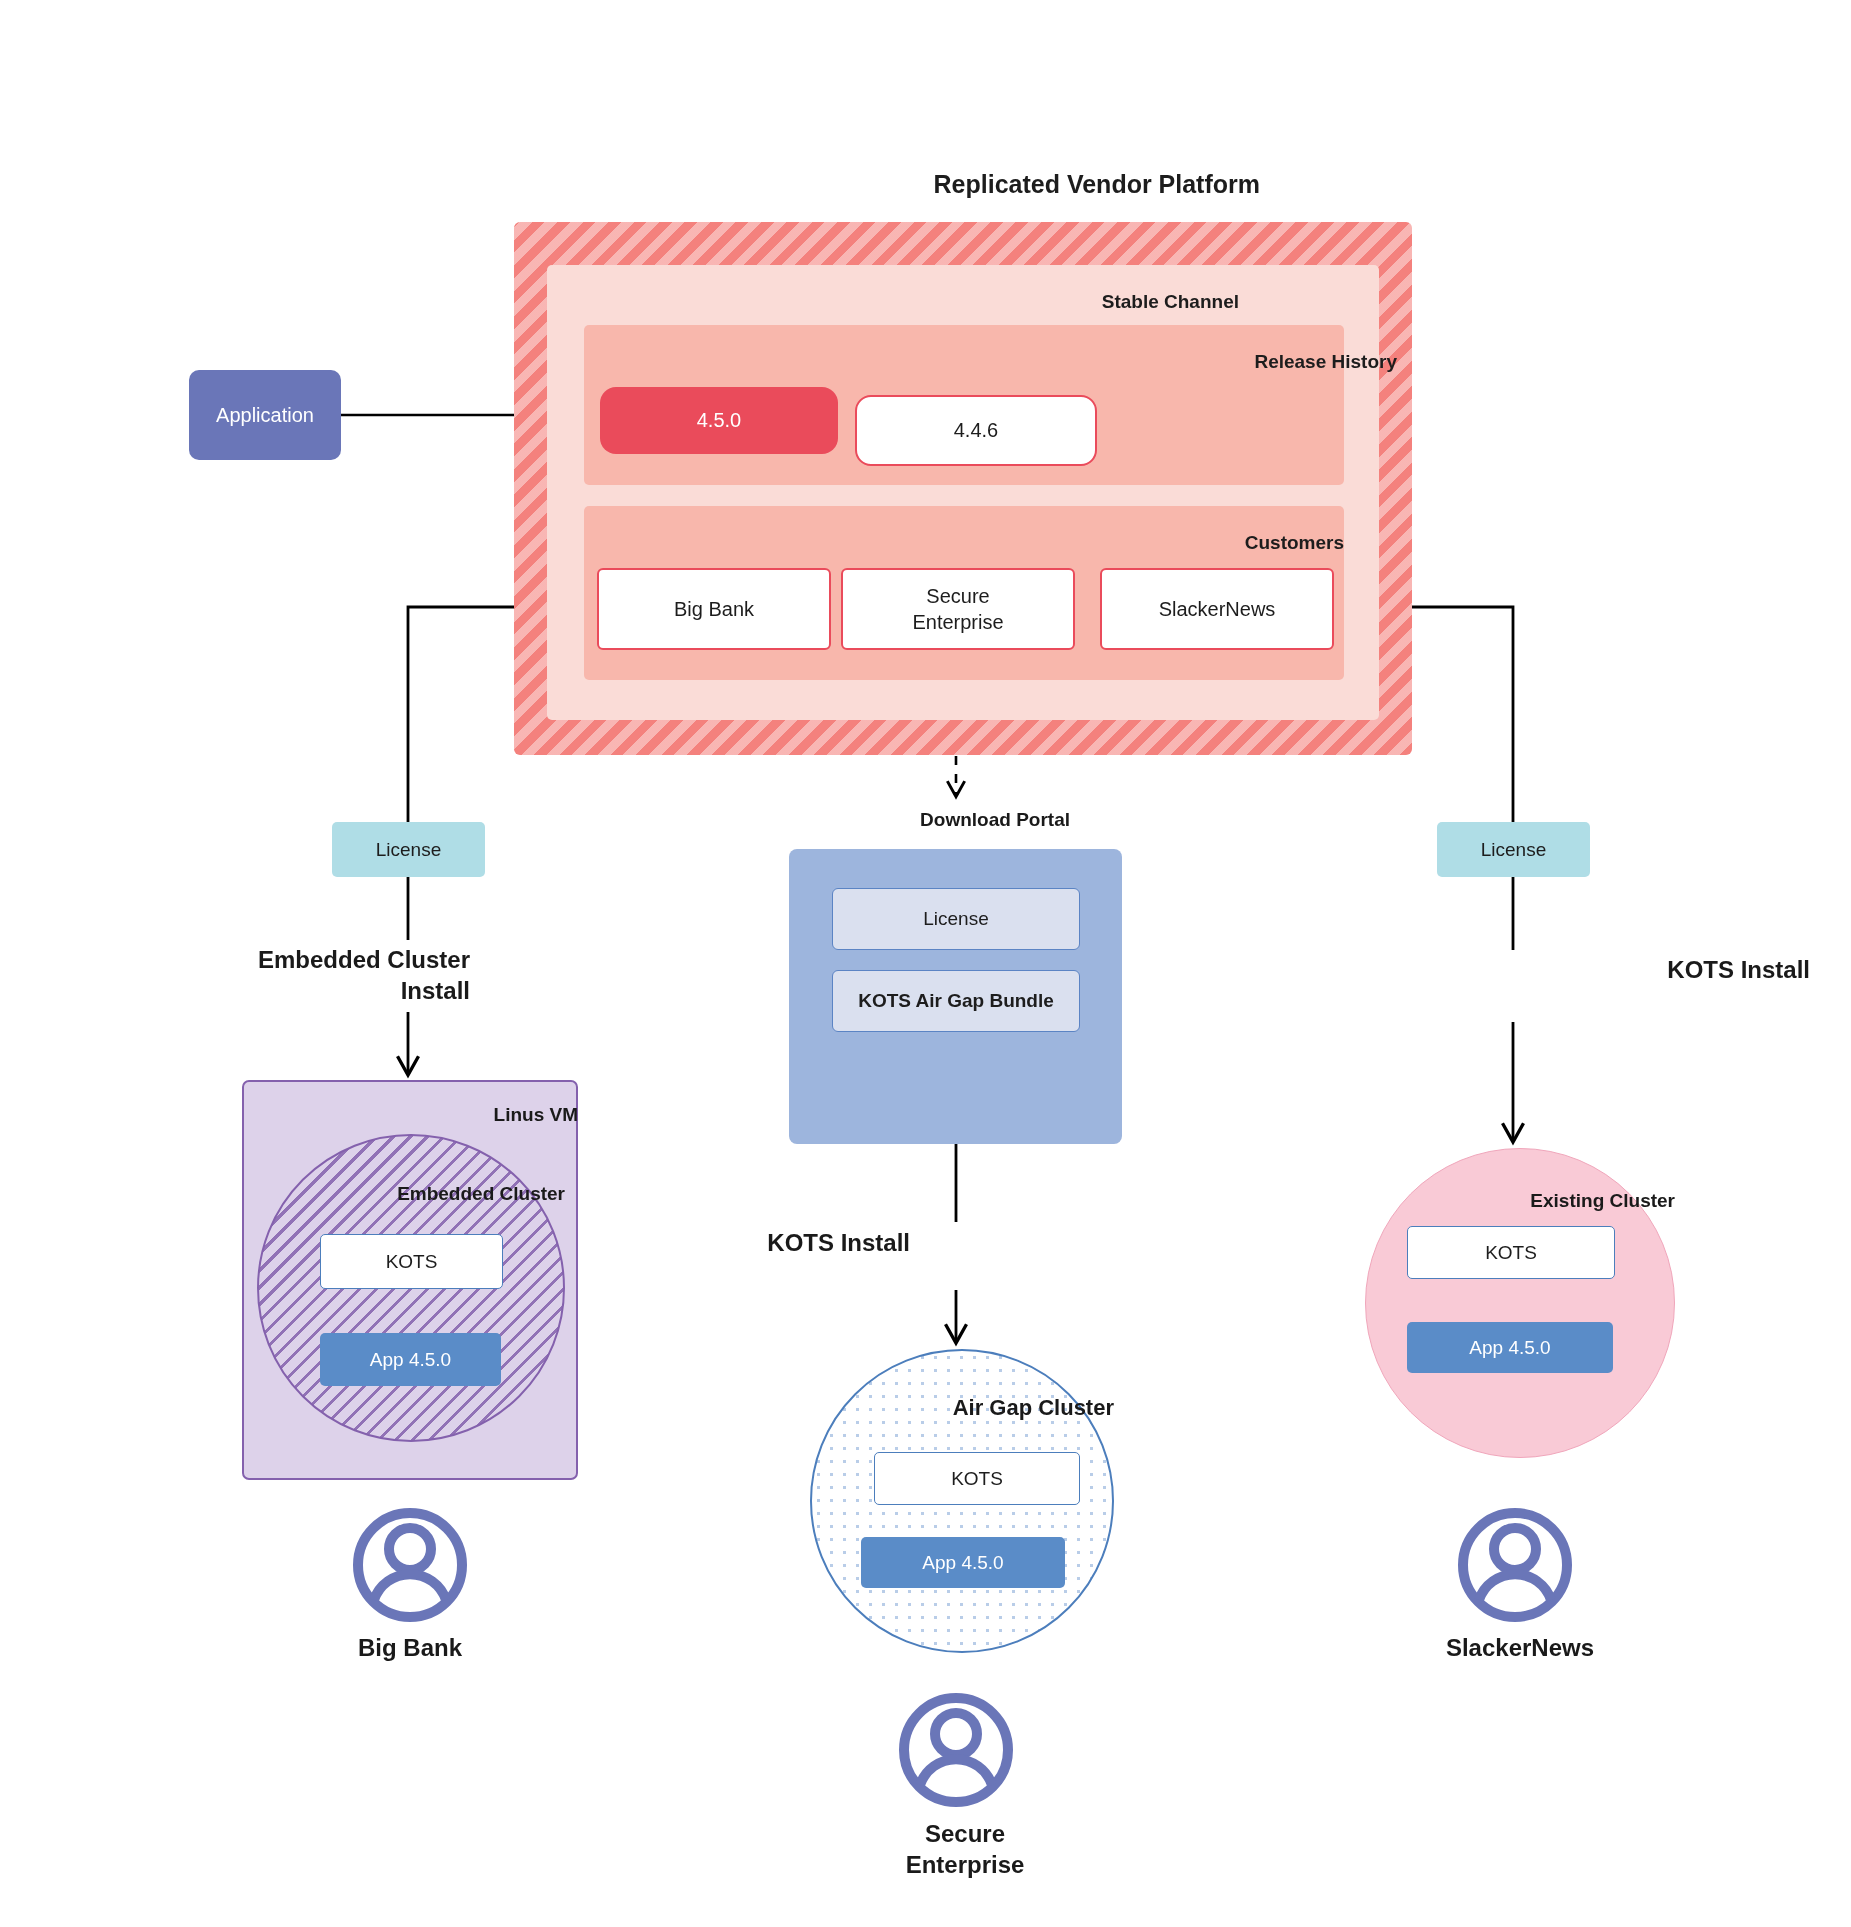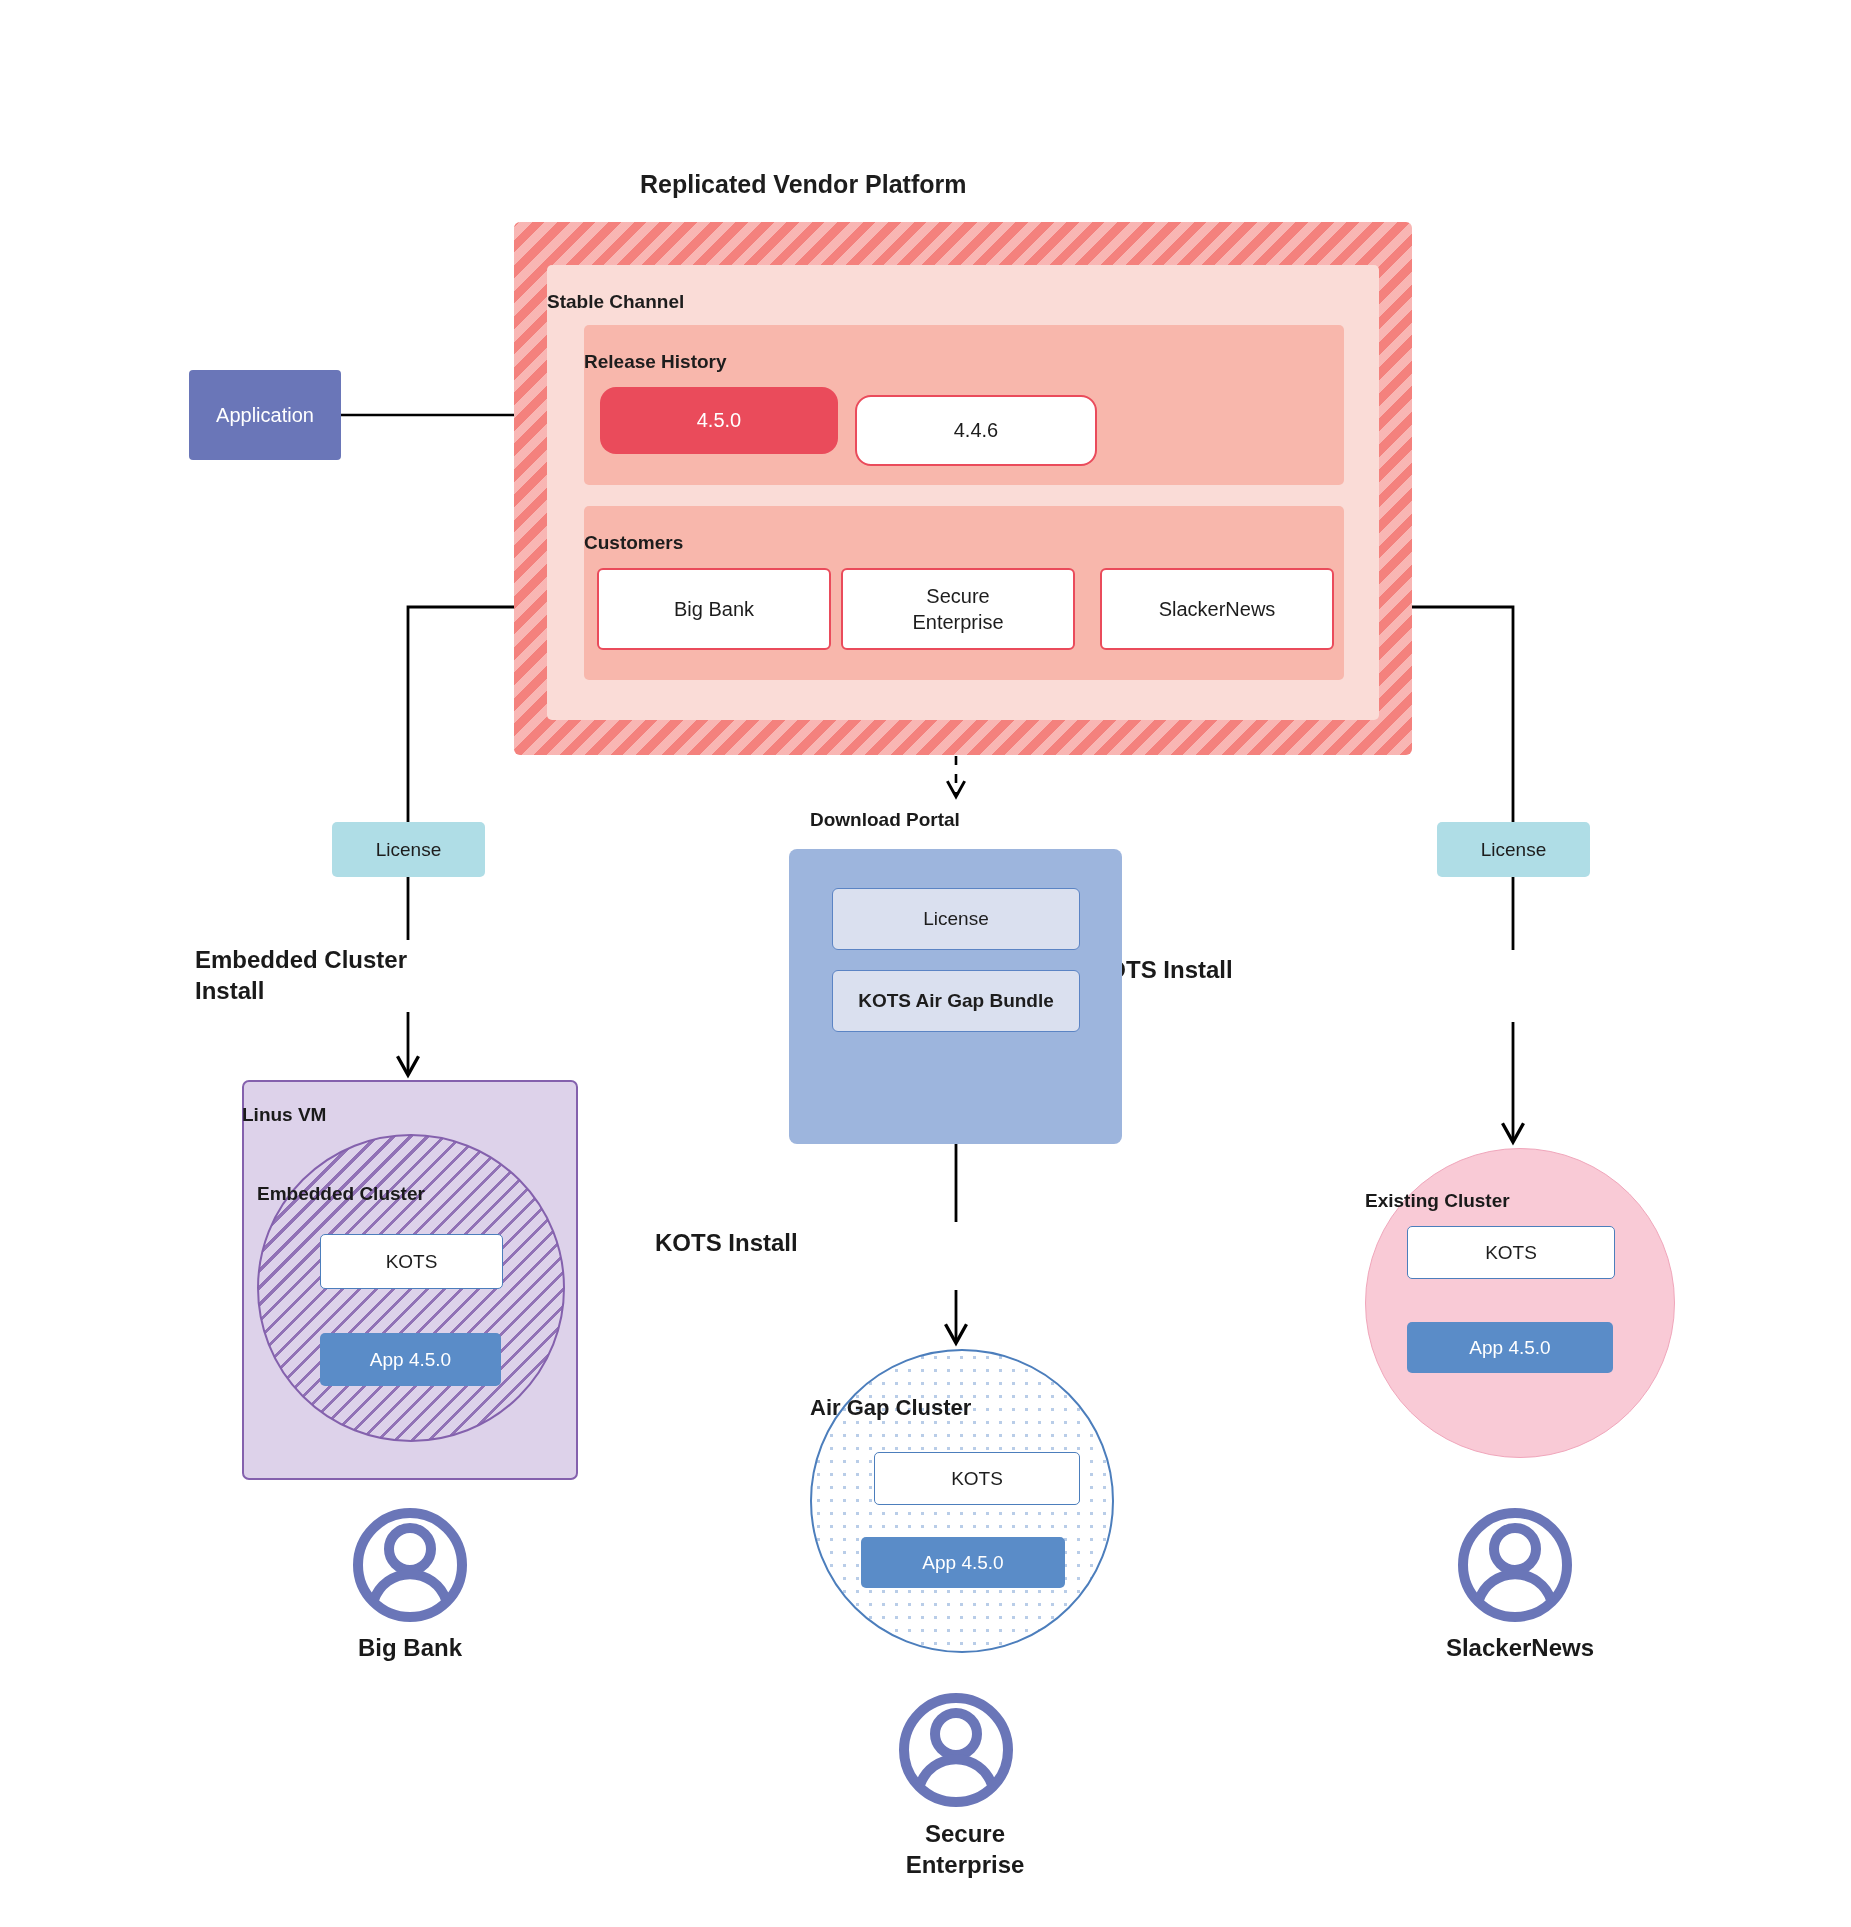--- a/index.html
+++ b/index.html
@@ -16,21 +16,21 @@
     width: 1851px;
     height: 1927px;
     overflow: hidden;
     background: #ffffff;
   }
   .abs { position: absolute; box-sizing: border-box; }
 
   
   .lbl {
     position: absolute;
-    text-align: left;
+    text-align: right;
     line-height: 1.28;
     white-space: pre-line;
   }
 
   
   #vendor-title {
     left: 640px; top: 168px; width: 620px;
     font-size: 25px; font-weight: 700; color: #1d1d1d;
   }
   #vendor-hatch {
@@ -93,21 +93,21 @@
     text-align: center; line-height: 1.3;
     white-space: pre-line;
   }
   #customer-0 { left: 597px; width: 230px; }
   #customer-1 { left: 841px; width: 230px; }
   #customer-2 { left: 1100px; width: 230px; }
 
   
   #application-box {
     left: 189px; top: 370px; width: 152px; height: 90px;
-    border-radius: 4px;
+    border-radius: 10px;
     background: #6a76b8;
     display: flex; align-items: center; justify-content: center;
     color: #ffffff; font-size: 20px;
   }
 
   
   .license-box {
     position: absolute;
     height: 55px; width: 153px;
     border-radius: 5px;

